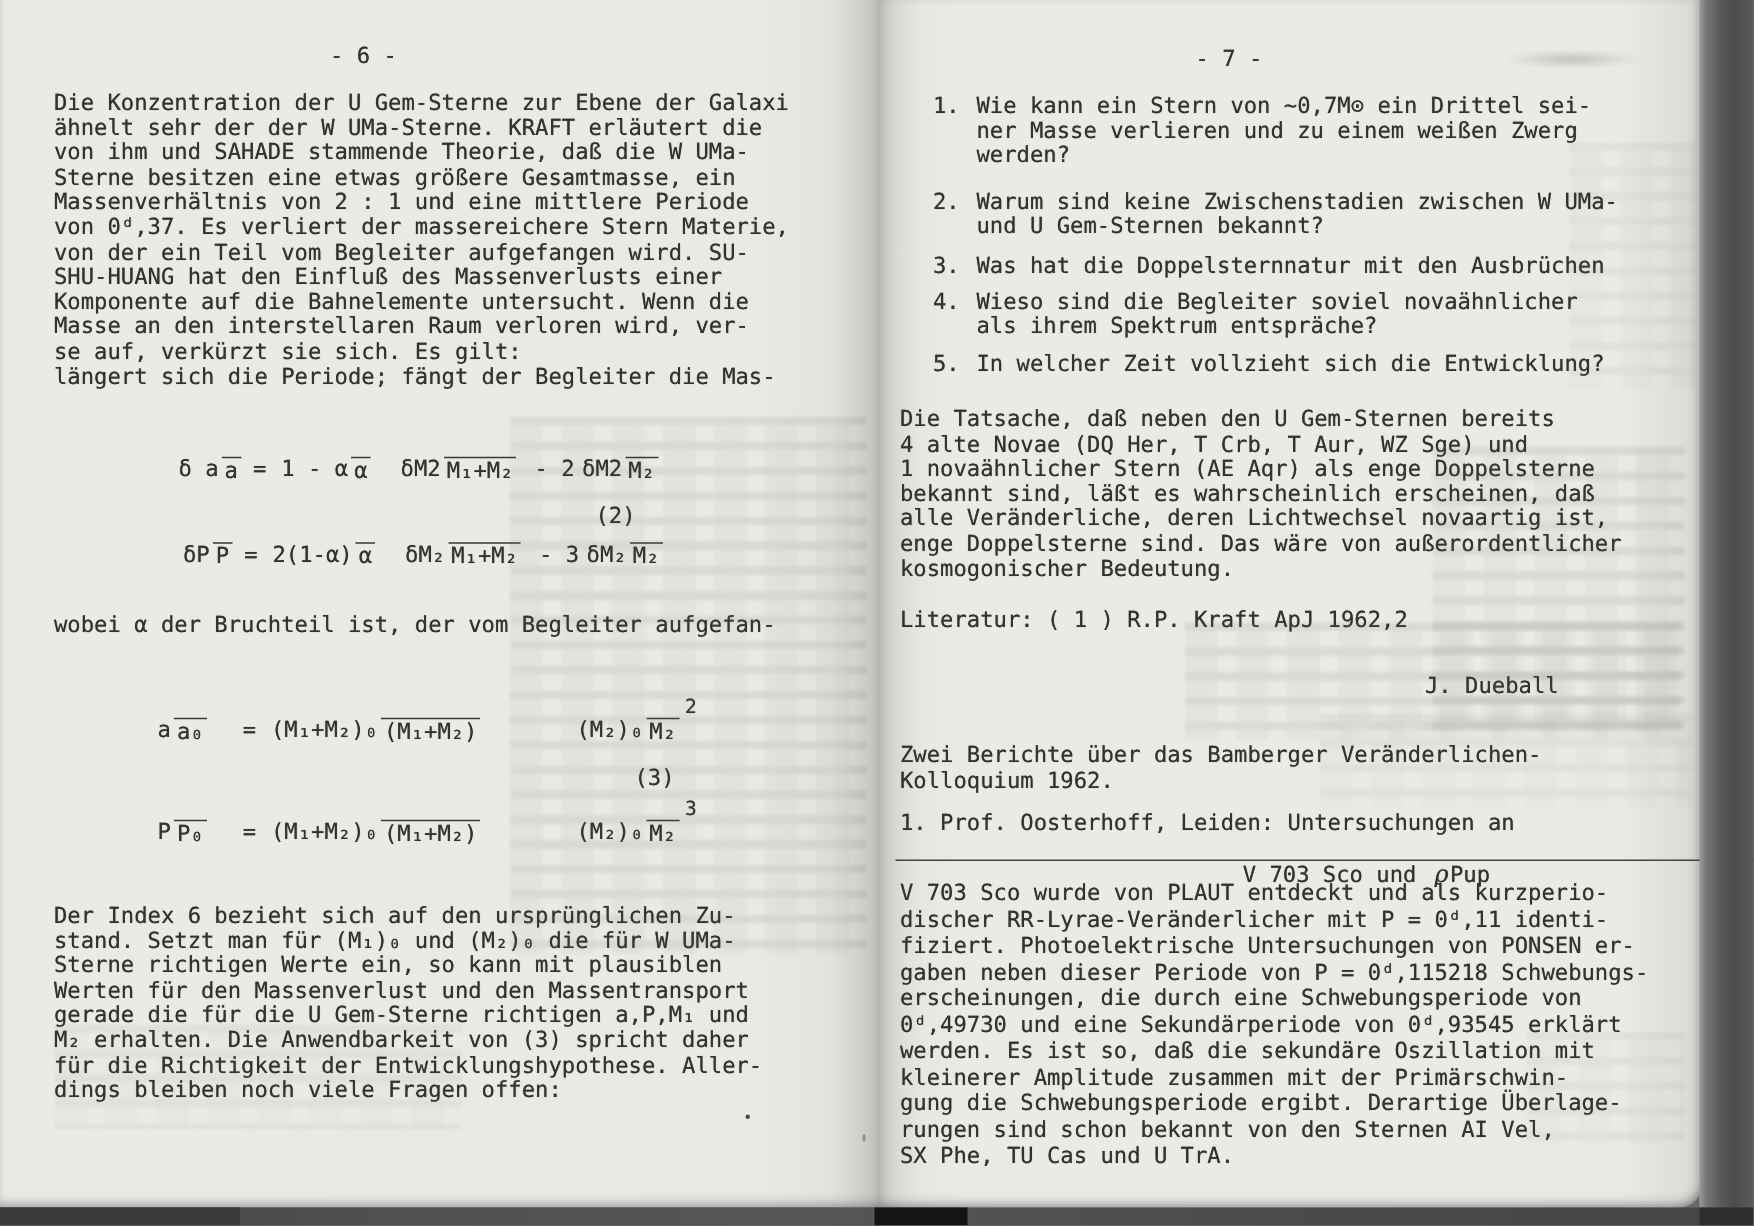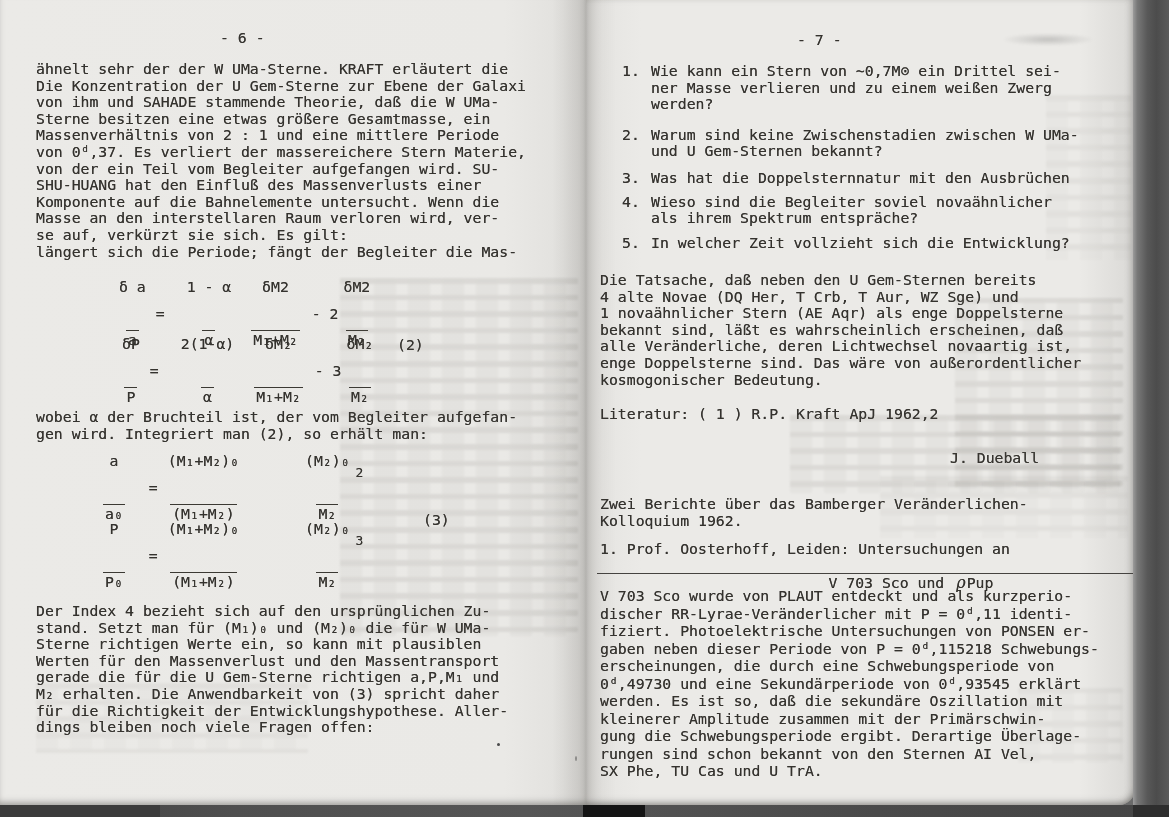--- a/index.html
+++ b/index.html
@@ -35,28 +35,28 @@
   .q-item{display:flex;}
   .q-item:nth-child(1){margin-bottom:14px;}
   .q-item:nth-child(2){margin-bottom:10px;}
   .q-item:nth-child(3){margin-bottom:7px;}
   .q-item:nth-child(4){margin-bottom:8px;}
   .q-num{width:29px;flex:0 0 29px;}
 
   
   .eqrow{position:absolute;display:flex;align-items:center;transform:translateY(-50%);
          font-size:14.8px;text-shadow:0 0 .5px rgba(52,50,46,.75);white-space:pre;}
-  .frac{display:inline-flex;flex-direction:column;align-items:center;text-align:center;gap:35px;}
+  .frac{display:inline-flex;align-items:center;text-align:center;}
   .frac .num{padding:0 2px 1px 2px;line-height:15px;}
   .frac .den{border-top:1.5px solid #3b3933;padding:1px 2px 0 2px;line-height:15px;}
   .op{line-height:15px;}
   .exp{font-size:13px;transform:translateY(-15px);margin-left:4px;}
   .eqlabel{position:absolute;transform:translateY(-50%);font-size:14.8px;white-space:pre;
            text-shadow:0 0 .5px rgba(52,50,46,.75);}
-  .m3{margin-left:3px}.m4{margin-left:20px}.m8{margin-left:8px}
+  .m3{margin-left:3px}.m4{margin-left:8px}.m8{margin-left:8px}
   .m12{margin-left:12px}.m18{margin-left:18px}
   .m24{margin-left:24px}.m62{margin-left:62px}
 
   
   .talk2{position:absolute;border-bottom:1.6px solid #454340;height:17px;white-space:pre;
          font-size:14.8px;text-shadow:0 0 .5px rgba(52,50,46,.75);}
   .rho{font-family:"DejaVu Serif",serif;font-style:italic;font-size:16px;margin:0 1px 0 12px;}
 
   
   .ghost{position:absolute;pointer-events:none;opacity:.12;filter:blur(1.2px);
@@ -70,22 +70,22 @@
 </style>
 </head>
 <body>
 
 <div class="canvas">
 
   <div class="page page-left">
     <div class="pagenum" style="left:220px;top:29px">- 6 -</div>
 
     <div class="para" style="left:36px;top:61px">
+        <div class="tline">Die Konzentration der U Gem-Sterne zur Ebene der Galaxi</div>
         <div class="tline">ähnelt sehr der der W UMa-Sterne. KRAFT erläutert die</div>
-        <div class="tline">Die Konzentration der U Gem-Sterne zur Ebene der Galaxi</div>
         <div class="tline">von ihm und SAHADE stammende Theorie, daß die W UMa-</div>
         <div class="tline">Sterne besitzen eine etwas größere Gesamtmasse, ein</div>
         <div class="tline">Massenverhältnis von 2 : 1 und eine mittlere Periode</div>
         <div class="tline">von 0ᵈ,37. Es verliert der massereichere Stern Materie,</div>
         <div class="tline">von der ein Teil vom Begleiter aufgefangen wird. SU-</div>
         <div class="tline">SHU-HUANG hat den Einfluß des Massenverlusts einer</div>
         <div class="tline">Komponente auf die Bahnelemente untersucht. Wenn die</div>
         <div class="tline">Masse an den interstellaren Raum verloren wird, ver-</div>
         <div class="tline">se auf, verkürzt sie sich. Es gilt:</div>
         <div class="tline">längert sich die Periode; fängt der Begleiter die Mas-</div>
@@ -121,21 +121,20 @@
         <span class="num">δM₂</span>
         <span class="den">M₁+M₂</span></span>
       <span class="op m12">- 3</span>
       <span class="frac m3">
         <span class="num">δM₂</span>
         <span class="den">M₂</span></span>
     </div>
 
     <div class="para" style="left:36px;top:409px">
         <div class="tline">wobei α der Bruchteil ist, der vom Begleiter aufgefan-</div>
-        <div class="tline">gen wird. Integriert man (2), so erhält man:</div>
       </div>
 
     <div class="eqrow" style="left:103px;top:487px">
       <span class="frac">
         <span class="num">a</span>
         <span class="den">a₀</span></span>
       <span class="op m24">=</span>
       <span class="frac m8">
         <span class="num">(M₁+M₂)₀</span>
         <span class="den">(M₁+M₂)</span></span>
@@ -154,21 +153,21 @@
       <span class="frac m8">
         <span class="num">(M₁+M₂)₀</span>
         <span class="den">(M₁+M₂)</span></span>
       <span class="frac m62">
         <span class="num">(M₂)₀</span>
         <span class="den">M₂</span></span>
       <span class="exp">3</span>
     </div>
 
     <div class="para" style="left:36px;top:603px">
-        <div class="tline">Der Index 4 bezieht sich auf den ursprünglichen Zu-</div>
+        <div class="tline">Der Index 6 bezieht sich auf den ursprünglichen Zu-</div>
         <div class="tline">stand. Setzt man für (M₁)₀ und (M₂)₀ die für W UMa-</div>
         <div class="tline">Sterne richtigen Werte ein, so kann mit plausiblen</div>
         <div class="tline">Werten für den Massenverlust und den Massentransport</div>
         <div class="tline">gerade die für die U Gem-Sterne richtigen a,P,M₁ und</div>
         <div class="tline">M₂ erhalten. Die Anwendbarkeit von (3) spricht daher</div>
         <div class="tline">für die Richtigkeit der Entwicklungshypothese. Aller-</div>
         <div class="tline">dings bleiben noch viele Fragen offen:</div>
       </div>
   </div>
 

